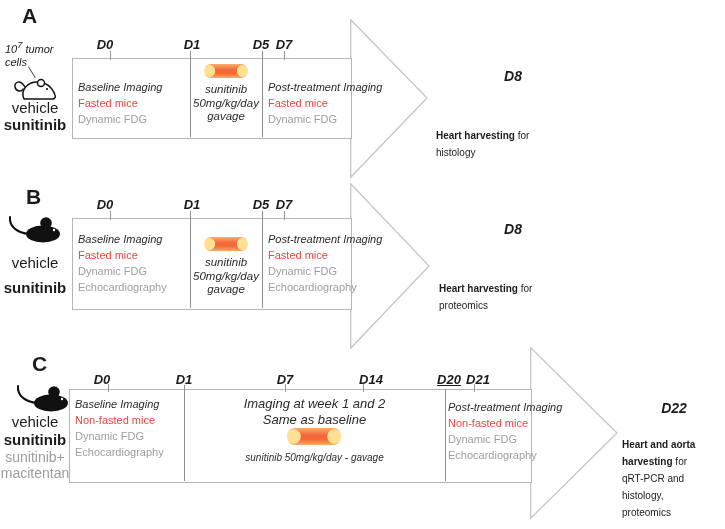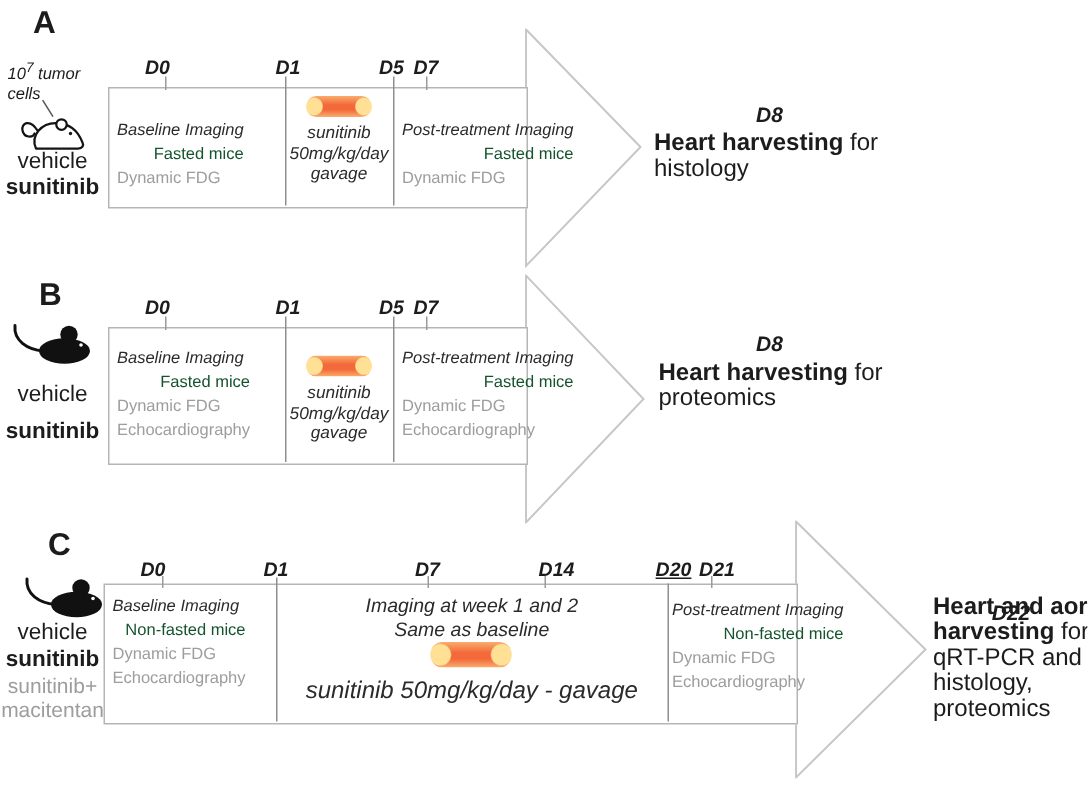--- a/index.html
+++ b/index.html
@@ -7,41 +7,41 @@
     position:relative;width:725px;height:529px;background:#fff;overflow:hidden;
     font-family:"Liberation Sans", sans-serif;color:#1c1c1c;
   }
   .abs{position:absolute;}
   .panel-letter{font-weight:bold;font-size:21px;line-height:1;}
   .tumor-note{font-size:11px;font-style:italic;line-height:13px;white-space:nowrap;}
   .pointer{width:1px;height:13px;border-left:1.2px solid #555;transform:rotate(-32deg);transform-origin:top left;}
   .group-label{left:0;width:70px;text-align:center;font-size:15px;line-height:1;white-space:nowrap;}
   .bold{font-weight:bold;}
   .gray{color:#9d9d9d;}
-  .red{color:#14532d;text-align:right;}
+  .red{color:#ef4444;}
   .box{border:1px solid #b5b5b5;background:#fff;z-index:1;}
   .vline{width:1px;background:#8f8f8f;z-index:2;}
   .tick{width:1px;background:#9a9a9a;z-index:2;}
   .day{font-weight:bold;font-style:italic;font-size:13px;transform:translateX(-50%);white-space:nowrap;z-index:2;}
   .sec{font-size:11px;line-height:16px;white-space:nowrap;z-index:3;}
   .sec .title{font-style:italic;color:#2b2b2b;}
   .drugtxt{text-align:center;font-style:italic;font-size:11.5px;line-height:13.5px;color:#2b2b2b;z-index:3;}
   .midnotes{text-align:center;font-style:italic;font-size:13px;line-height:16px;color:#2b2b2b;z-index:3;}
-  .doseline{text-align:center;font-style:italic;font-size:16px;color:#2b2b2b;z-index:3;}
+  .doseline{text-align:center;font-style:italic;font-size:10px;color:#2b2b2b;z-index:3;}
   .pill{
     border-radius:8px;z-index:3;
     background:
       radial-gradient(circle at 12% 50%, #ffe095 0 14%, rgba(255,224,149,0) 16%),
       radial-gradient(circle at 88% 50%, #ffe095 0 14%, rgba(255,224,149,0) 16%),
       linear-gradient(180deg,#f9ad6d 0%,#f3693a 42%,#f3693a 66%,#f9ad6d 100%);
   }
   .arrow{z-index:0;}
   .arrow polygon{fill:#fff;stroke:#c6c6c6;stroke-width:1.3;stroke-linejoin:miter;}
   .outday{font-weight:bold;font-style:italic;font-size:14px;transform:translateX(-50%);white-space:nowrap;}
-  .outcome{font-size:16px;line-height:17px;white-space:nowrap;}
+  .outcome{font-size:10px;line-height:17px;white-space:nowrap;margin-top:40px;}
   .micel{stroke:#141414;fill:none;stroke-width:1.5;stroke-linecap:round;}
 </style>
 </head>
 <body>
 
 <div id="fig">
 
   <div class="abs panel-letter" style="left:22px;top:5px;">A</div>
 
   <div class="abs tumor-note" style="left:5px;top:39px;">

